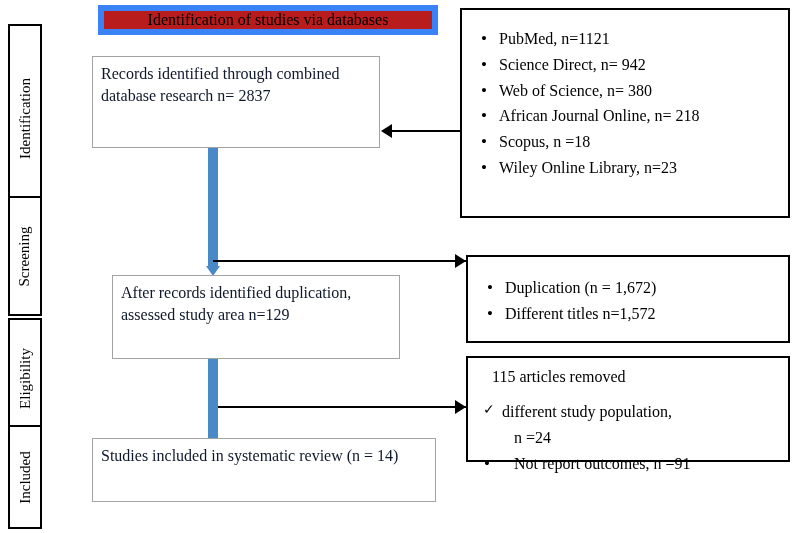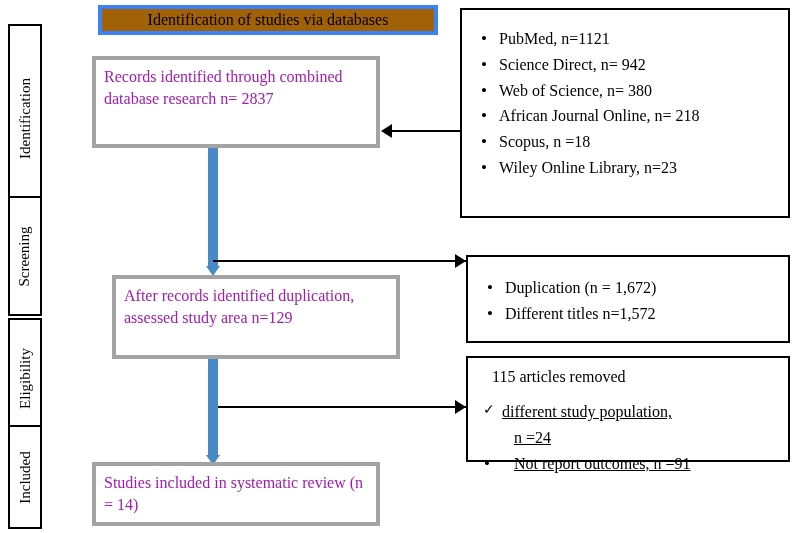--- a/index.html
+++ b/index.html
@@ -34,37 +34,37 @@
     display: block;
     transform: rotate(-90deg);
     white-space: nowrap;
     font-size: 15px;
     font-family: "Liberation Serif", serif;
     color: #000;
   }
   .title-box {
     position: absolute;
     box-sizing: border-box;
-    border: 4px solid #3b82f6;
-    background: #a16207;
+    border: 6px solid #3b82f6;
+    background: #b91c1c;
     display: flex;
     align-items: center;
     justify-content: center;
     font-size: 16px;
     color: #000;
   }
   .text-box {
     position: absolute;
     box-sizing: border-box;
-    border: 4px solid #a3a3a3;
+    border: 1px solid #a3a3a3;
     background: #fff;
     padding: 6px 8px;
     font-size: 16px;
     line-height: 1.35;
-    color: #a21caf;
+    color: #0f172a;
   }
   .plain-box {
     position: absolute;
     box-sizing: border-box;
     padding: 6px 8px;
     font-size: 16px;
     line-height: 1.4;
     color: #000;
   }
   ul.bullets {
@@ -175,28 +175,28 @@
     </ul>
   </div>
 
   <div class="hline" style="left:213px; top:260px; width:253px;"></div>
   <div class="arrowhead-right" style="left:455px; top:254px;"></div>
 
   <div class="text-box" style="left:92px; top:275px; width:288px; height:84px;margin-left:20px;">After records identified duplication, assessed study area n=129</div>
 
   <div class="box" style="left:466px; top:356px; width:324px; height:106px;">
     <div class="plain-box" style="position:static; padding:8px 8px 0 24px;">115 articles removed</div>
-    <ul class="bullets" style="padding-top:3px; padding-left:23px;text-decoration:underline;">
+    <ul class="bullets" style="padding-top:3px; padding-left:23px;">
       <li class="check">different study population,</li>
       <li class="noBullet" style="padding-left:12px;">n =24</li>
       <li style="padding-left:12px;">Not report outcomes, n =91</li>
     </ul>
   </div>
 
   <div class="hline" style="left:213px; top:406px; width:253px;"></div>
   <div class="arrowhead-right" style="left:455px; top:400px;"></div>
 
   <div class="vline" style="left:208px; top:359px; width:10px; height:98px;"></div>
   <div class="arrowhead-down" style="left:206px; top:455px;"></div>
 
-  <div class="text-box" style="left:92px; top:462px; width:288px; height:64px;">Studies included in systematic review (n = 14)</div>
+  <div class="text-box" style="left:92px; top:438px; width:344px; height:64px;">Studies included in systematic review (n = 14)</div>
 
 </div>
 
 </body></html>

